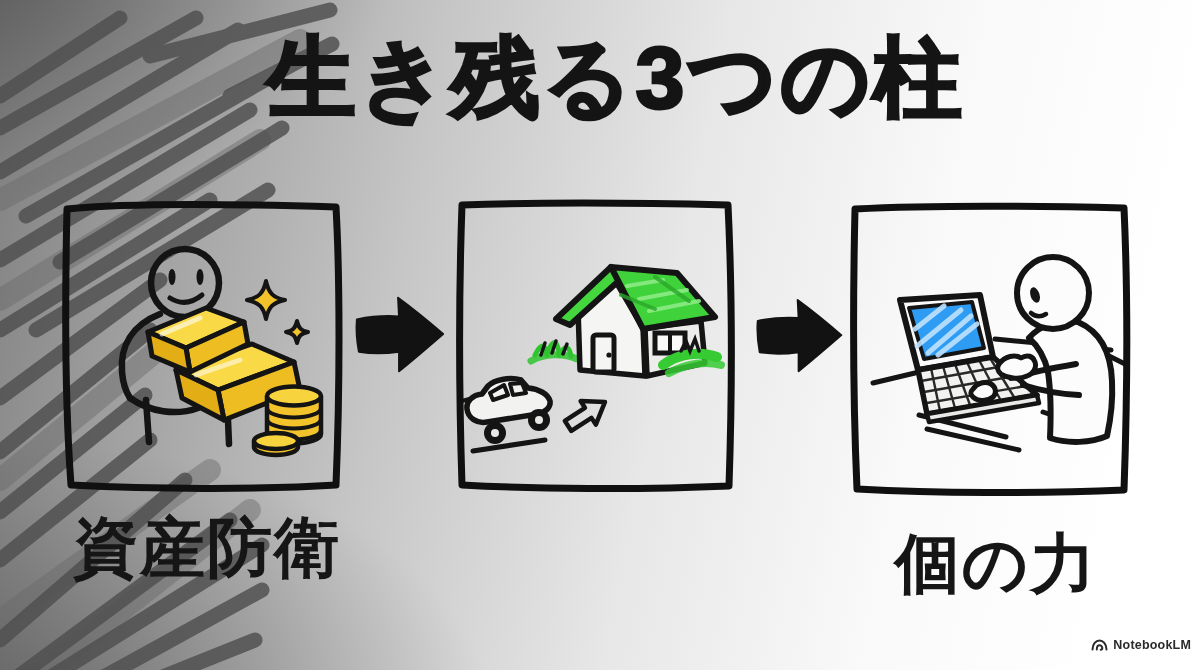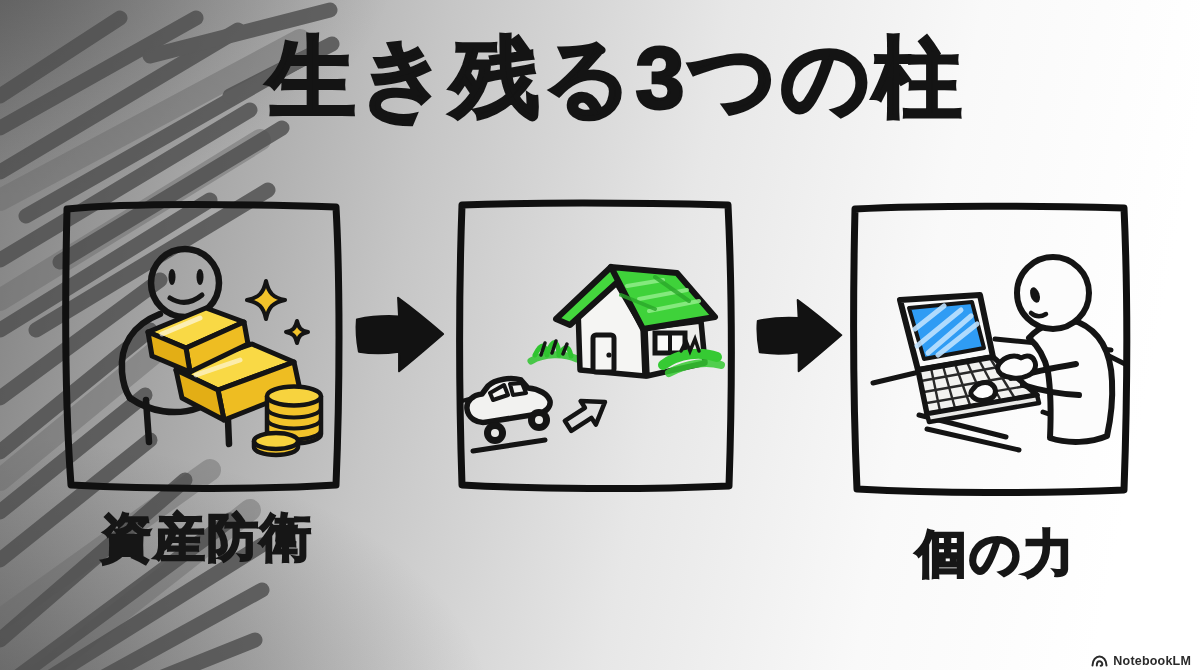--- a/index.html
+++ b/index.html
@@ -12,25 +12,25 @@
       linear-gradient(101deg, #7f7f7f 0%, #a3a3a3 16%, #c6c6c6 34%, #e7e7e7 55%, #f9f9f9 74%, #ffffff 92%);
   }
   .abs{ position:absolute; }
   .title{
     position:absolute; left:616px; top:30px; transform:translateX(-50%);
     font-size:88px; font-weight:700; color:#141414; letter-spacing:3px;
     -webkit-text-stroke:3px #141414; white-space:nowrap; line-height:1.1;
   }
   .pillar-label{
     position:absolute; top:504px; transform:translateX(-50%);
-    font-size:51px; font-weight:700; color:#161616; letter-spacing:2px;
+    font-size:65px; font-weight:400; color:#161616; letter-spacing:2px;
     -webkit-text-stroke:2.2px #161616; white-space:nowrap;
   }
   .watermark{
-    position:absolute; right:9px; bottom:2px; display:flex; align-items:center; gap:4px;
+    position:absolute; right:9px; bottom:18px; display:flex; align-items:center; gap:4px;
     color:#2a2a2a; font-size:12.5px; font-weight:600; letter-spacing:.2px;
   }
   svg{ display:block; }
 </style>
 </head>
 <body>
 
 <div id="stage">
 
   <svg class="abs" style="left:0;top:0" width="1200" height="670" viewBox="0 0 1200 670">

